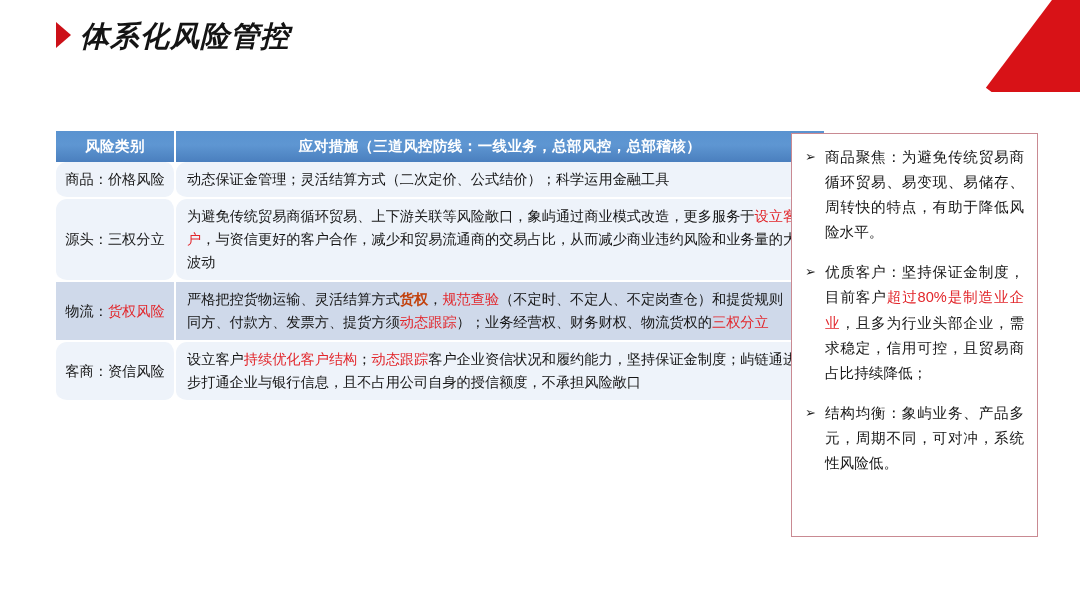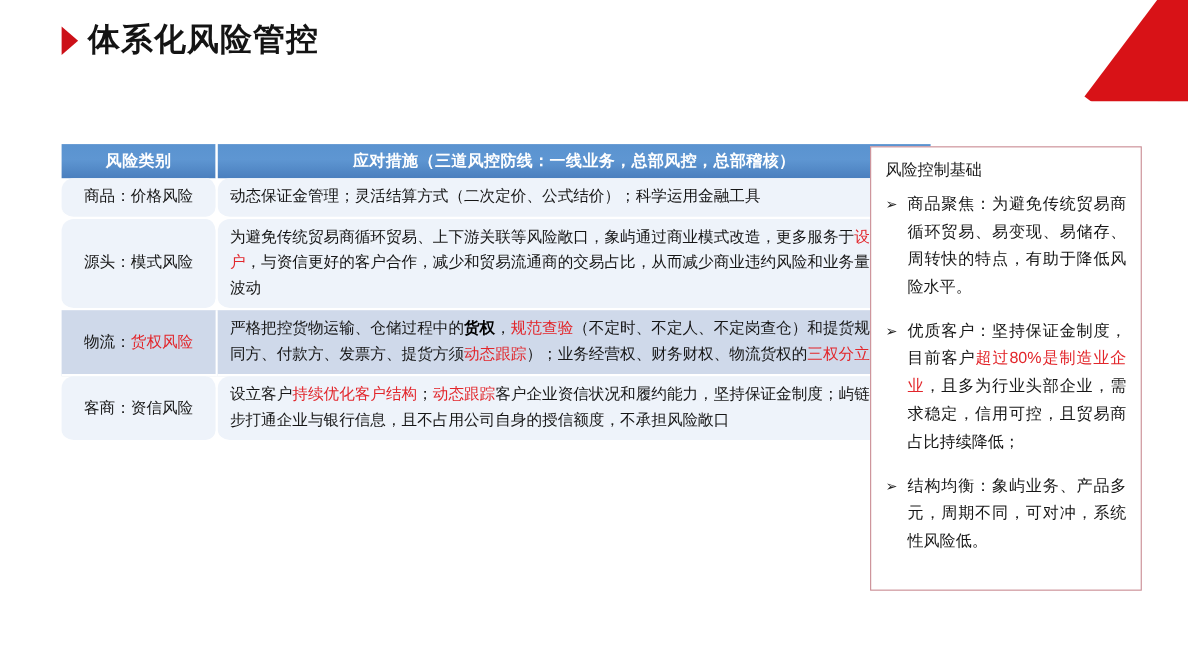--- a/index.html
+++ b/index.html
@@ -47,22 +47,23 @@
     transform: rotate(37deg);
     transform-origin: center;
   }
 
   
   .title-row {
     position: absolute;
     left: 56px;
     top: 22px;
     display: flex;
-    align-items: center;
+    align-items: flex-start;
     gap: 9px;
+    font-style: italic;
   }
   .title-marker {
     width: 0;
     height: 0;
     border-left: 15px solid #cc1018;
     border-top: 13px solid transparent;
     border-bottom: 13px solid transparent;
   }
   .title-text {
     font-size: 29px;
@@ -94,21 +95,21 @@
     width: 712px;
     border-collapse: separate;
     border-spacing: 0;
     table-layout: fixed;
   }
   table.risk-table th,
   table.risk-table td {
     vertical-align: middle;
     padding: 6px 8px;
   }
-  .col-cat { width: 142px; }
+  .col-cat { width: 120px; }
   .col-act { width: 648px; }
 
   thead th {
     background: linear-gradient(to bottom, #5a93d0 0%, #5e96d2 45%, #4a7fbe 100%);
     color: #ffffff;
     font-size: 14.5px;
     font-weight: bold;
     text-align: center;
     height: 30px;
     padding: 4px 6px;
@@ -125,21 +126,21 @@
   tbody td.cat {
     text-align: center;
     border-right: 2px solid #ffffff;
     white-space: nowrap;
   }
   tbody tr.shade-light td { background: #eef3fa; border-radius: 11px; }
   tbody tr.shade-mid td   { background: #cfd9ea; }
   tbody td.act { text-align: left; padding-left: 11px; }
 
   .hl { color: #e2262b; }
-  .hl-b { color: #000000; font-weight: bold; }
+  .hl-b { color: #c2410c; font-weight: bold; }
 
   
   .side-box {
     position: absolute;
     left: 791px;
     top: 133px;
     width: 247px;
     height: 404px;
     border: 1.5px solid #c98a92;
     background: #ffffff;
@@ -196,38 +197,37 @@
         <th class="col-cat">风险类别</th>
         <th class="col-act">应对措施（三道风控防线：一线业务，总部风控，总部稽核）</th>
       </tr>
     </thead>
     <tbody>
         <tr class="shade-light">
           <td class="cat"><span>商品：价格风险</span></td>
           <td class="act"><span>动态保证金管理；灵活结算方式（二次定价、公式结价）；科学运用金融工具</span></td>
         </tr>
         <tr class="shade-light">
-          <td class="cat"><span>源头：模式风险</span></td>
+          <td class="cat"><span>源头：三权分立</span></td>
           <td class="act"><span>为避免传统贸易商循环贸易、上下游关联等风险敞口，象屿通过商业模式改造，更多服务于</span><span class="hl">设立客户</span><span>，与资信更好的客户合作，减少和贸易流通商的交易占比，从而减少商业违约风险和业务量的大幅波动</span></td>
         </tr>
         <tr class="shade-mid">
           <td class="cat"><span>物流：</span><span class="hl">货权风险</span></td>
-          <td class="act"><span>严格把控货物运输、仓储过程中的</span><span class="hl-b">货权</span><span>，</span><span class="hl">规范查验</span><span>（不定时、不定人、不定岗查仓）和提货规则（合同方、付款方、发票方、提货方须</span><span class="hl">动态跟踪</span><span>）；业务经营权、财务财权、物流货权的</span><span class="hl">三权分立</span></td>
+          <td class="act"><span>严格把控货物运输、灵活结算方式</span><span class="hl-b">货权</span><span>，</span><span class="hl">规范查验</span><span>（不定时、不定人、不定岗查仓）和提货规则（合同方、付款方、发票方、提货方须</span><span class="hl">动态跟踪</span><span>）；业务经营权、财务财权、物流货权的</span><span class="hl">三权分立</span></td>
         </tr>
         <tr class="shade-light">
           <td class="cat"><span>客商：资信风险</span></td>
           <td class="act"><span>设立客户</span><span class="hl">持续优化客户结构</span><span>；</span><span class="hl">动态跟踪</span><span>客户企业资信状况和履约能力，坚持保证金制度；屿链通进一步打通企业与银行信息，且不占用公司自身的授信额度，不承担风险敞口</span></td>
         </tr>
       </tbody>
   </table>
 
 </div>
 
 <div class="side-box">
-  <div class="side-title">风险控制基础</div>
   <ul class="side-list">
       <li>
         <span class="bullet-arrow">➢</span>
         <span class="side-text"><span>商品聚焦：为避免传统贸易商循环贸易、易变现、易储存、周转快的特点，有助于降低风险水平。</span></span>
       </li>
       <li>
         <span class="bullet-arrow">➢</span>
         <span class="side-text"><span>优质客户：坚持保证金制度，目前客户</span><span class="hl">超过80%是制造业企业</span><span>，且多为行业头部企业，需求稳定，信用可控，且贸易商占比持续降低；</span></span>
       </li>
       <li>

